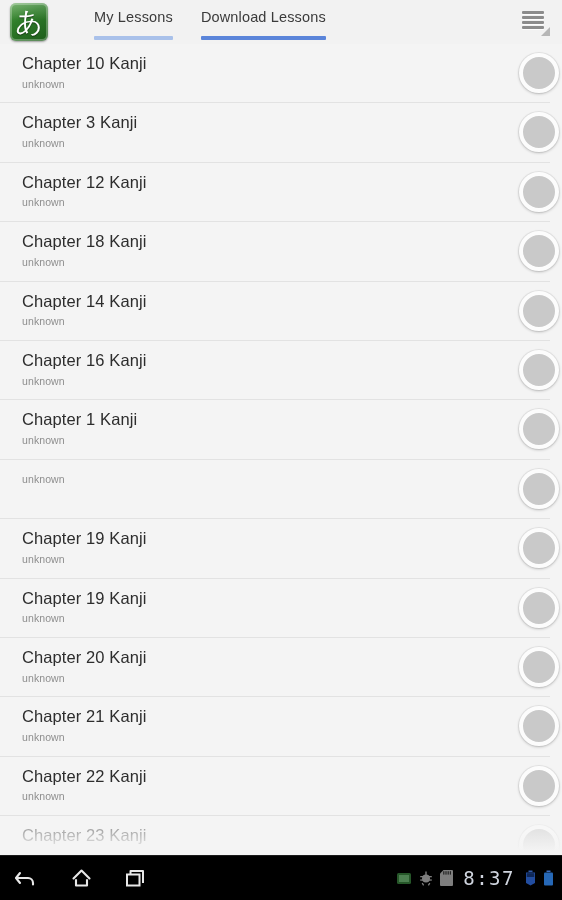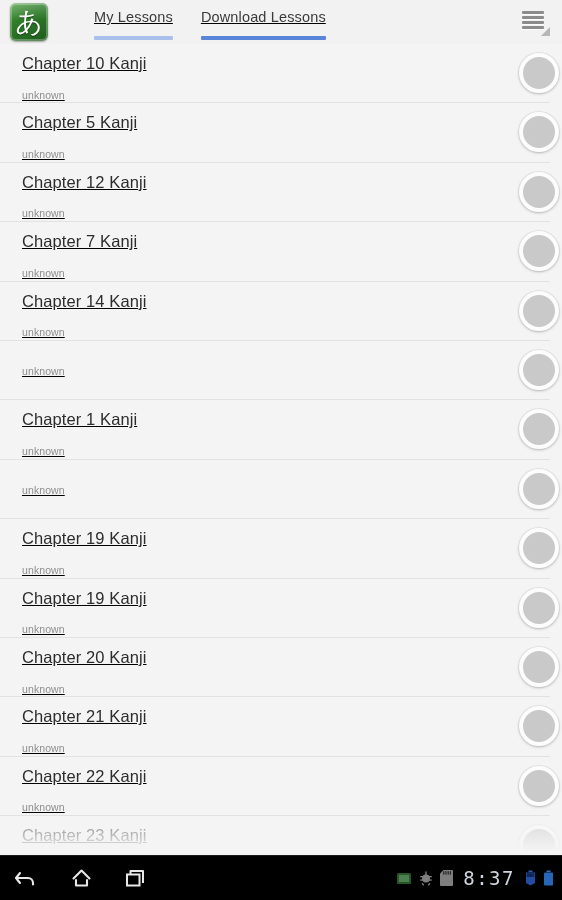--- a/index.html
+++ b/index.html
@@ -60,21 +60,20 @@
     text-shadow: 0 1px 1px rgba(0,0,0,0.5);
     position: relative;
     z-index: 2;
     margin-top: -1px;
   }
 
   .tabs {
     display: flex;
     margin-left: 32px;
     align-items: center;
-    text-decoration: underline;
   }
   .tab {
     position: relative;
     padding: 9px 14px 0 14px;
     text-align: center;
     cursor: pointer;
     box-sizing: border-box;
   }
   .tab .tab-label {
     display: block;
@@ -135,32 +134,31 @@
     overflow: hidden;
   }
   .row {
     position: relative;
     height: 59.4px;
     box-sizing: border-box;
     padding: 9px 0 0 22px;
     border-bottom: 1px solid #e2e2e2;
     margin-right: 12px;
     cursor: pointer;
-    text-decoration: underline;
   }
   .row .title {
     font-size: 16.5px;
     color: #2d2d2d;
     line-height: 1.25;
     letter-spacing: .1px;
   }
   .row .subtitle {
     font-size: 10.5px;
     color: #8e8e8e;
-    margin-top: 15px;
+    margin-top: 4px;
     letter-spacing: .1px;
   }
   .dl-btn {
     position: absolute;
     right: -9px;
     top: 9px;
     width: 40px;
     height: 40px;
     border-radius: 50%;
     background: #c9c9c9;
@@ -246,40 +244,41 @@
   </div>
 
   <div class="list">
     <div id="rows">
         <div class="row">
           <div class="title">Chapter 10 Kanji</div>
           <div class="subtitle">unknown</div>
           <div class="dl-btn"></div>
         </div>
         <div class="row">
-          <div class="title">Chapter 5 Kanji</div>
+          <div class="title">Chapter 3 Kanji</div>
           <div class="subtitle">unknown</div>
           <div class="dl-btn"></div>
         </div>
         <div class="row">
           <div class="title">Chapter 12 Kanji</div>
           <div class="subtitle">unknown</div>
           <div class="dl-btn"></div>
         </div>
         <div class="row">
-          <div class="title">Chapter 7 Kanji</div>
+          <div class="title">Chapter 18 Kanji</div>
           <div class="subtitle">unknown</div>
           <div class="dl-btn"></div>
         </div>
         <div class="row">
           <div class="title">Chapter 14 Kanji</div>
           <div class="subtitle">unknown</div>
           <div class="dl-btn"></div>
         </div>
         <div class="row">
+          <div class="title">Chapter 16 Kanji</div>
           <div class="subtitle">unknown</div>
           <div class="dl-btn"></div>
         </div>
         <div class="row">
           <div class="title">Chapter 1 Kanji</div>
           <div class="subtitle">unknown</div>
           <div class="dl-btn"></div>
         </div>
         <div class="row">
           <div class="subtitle">unknown</div>

